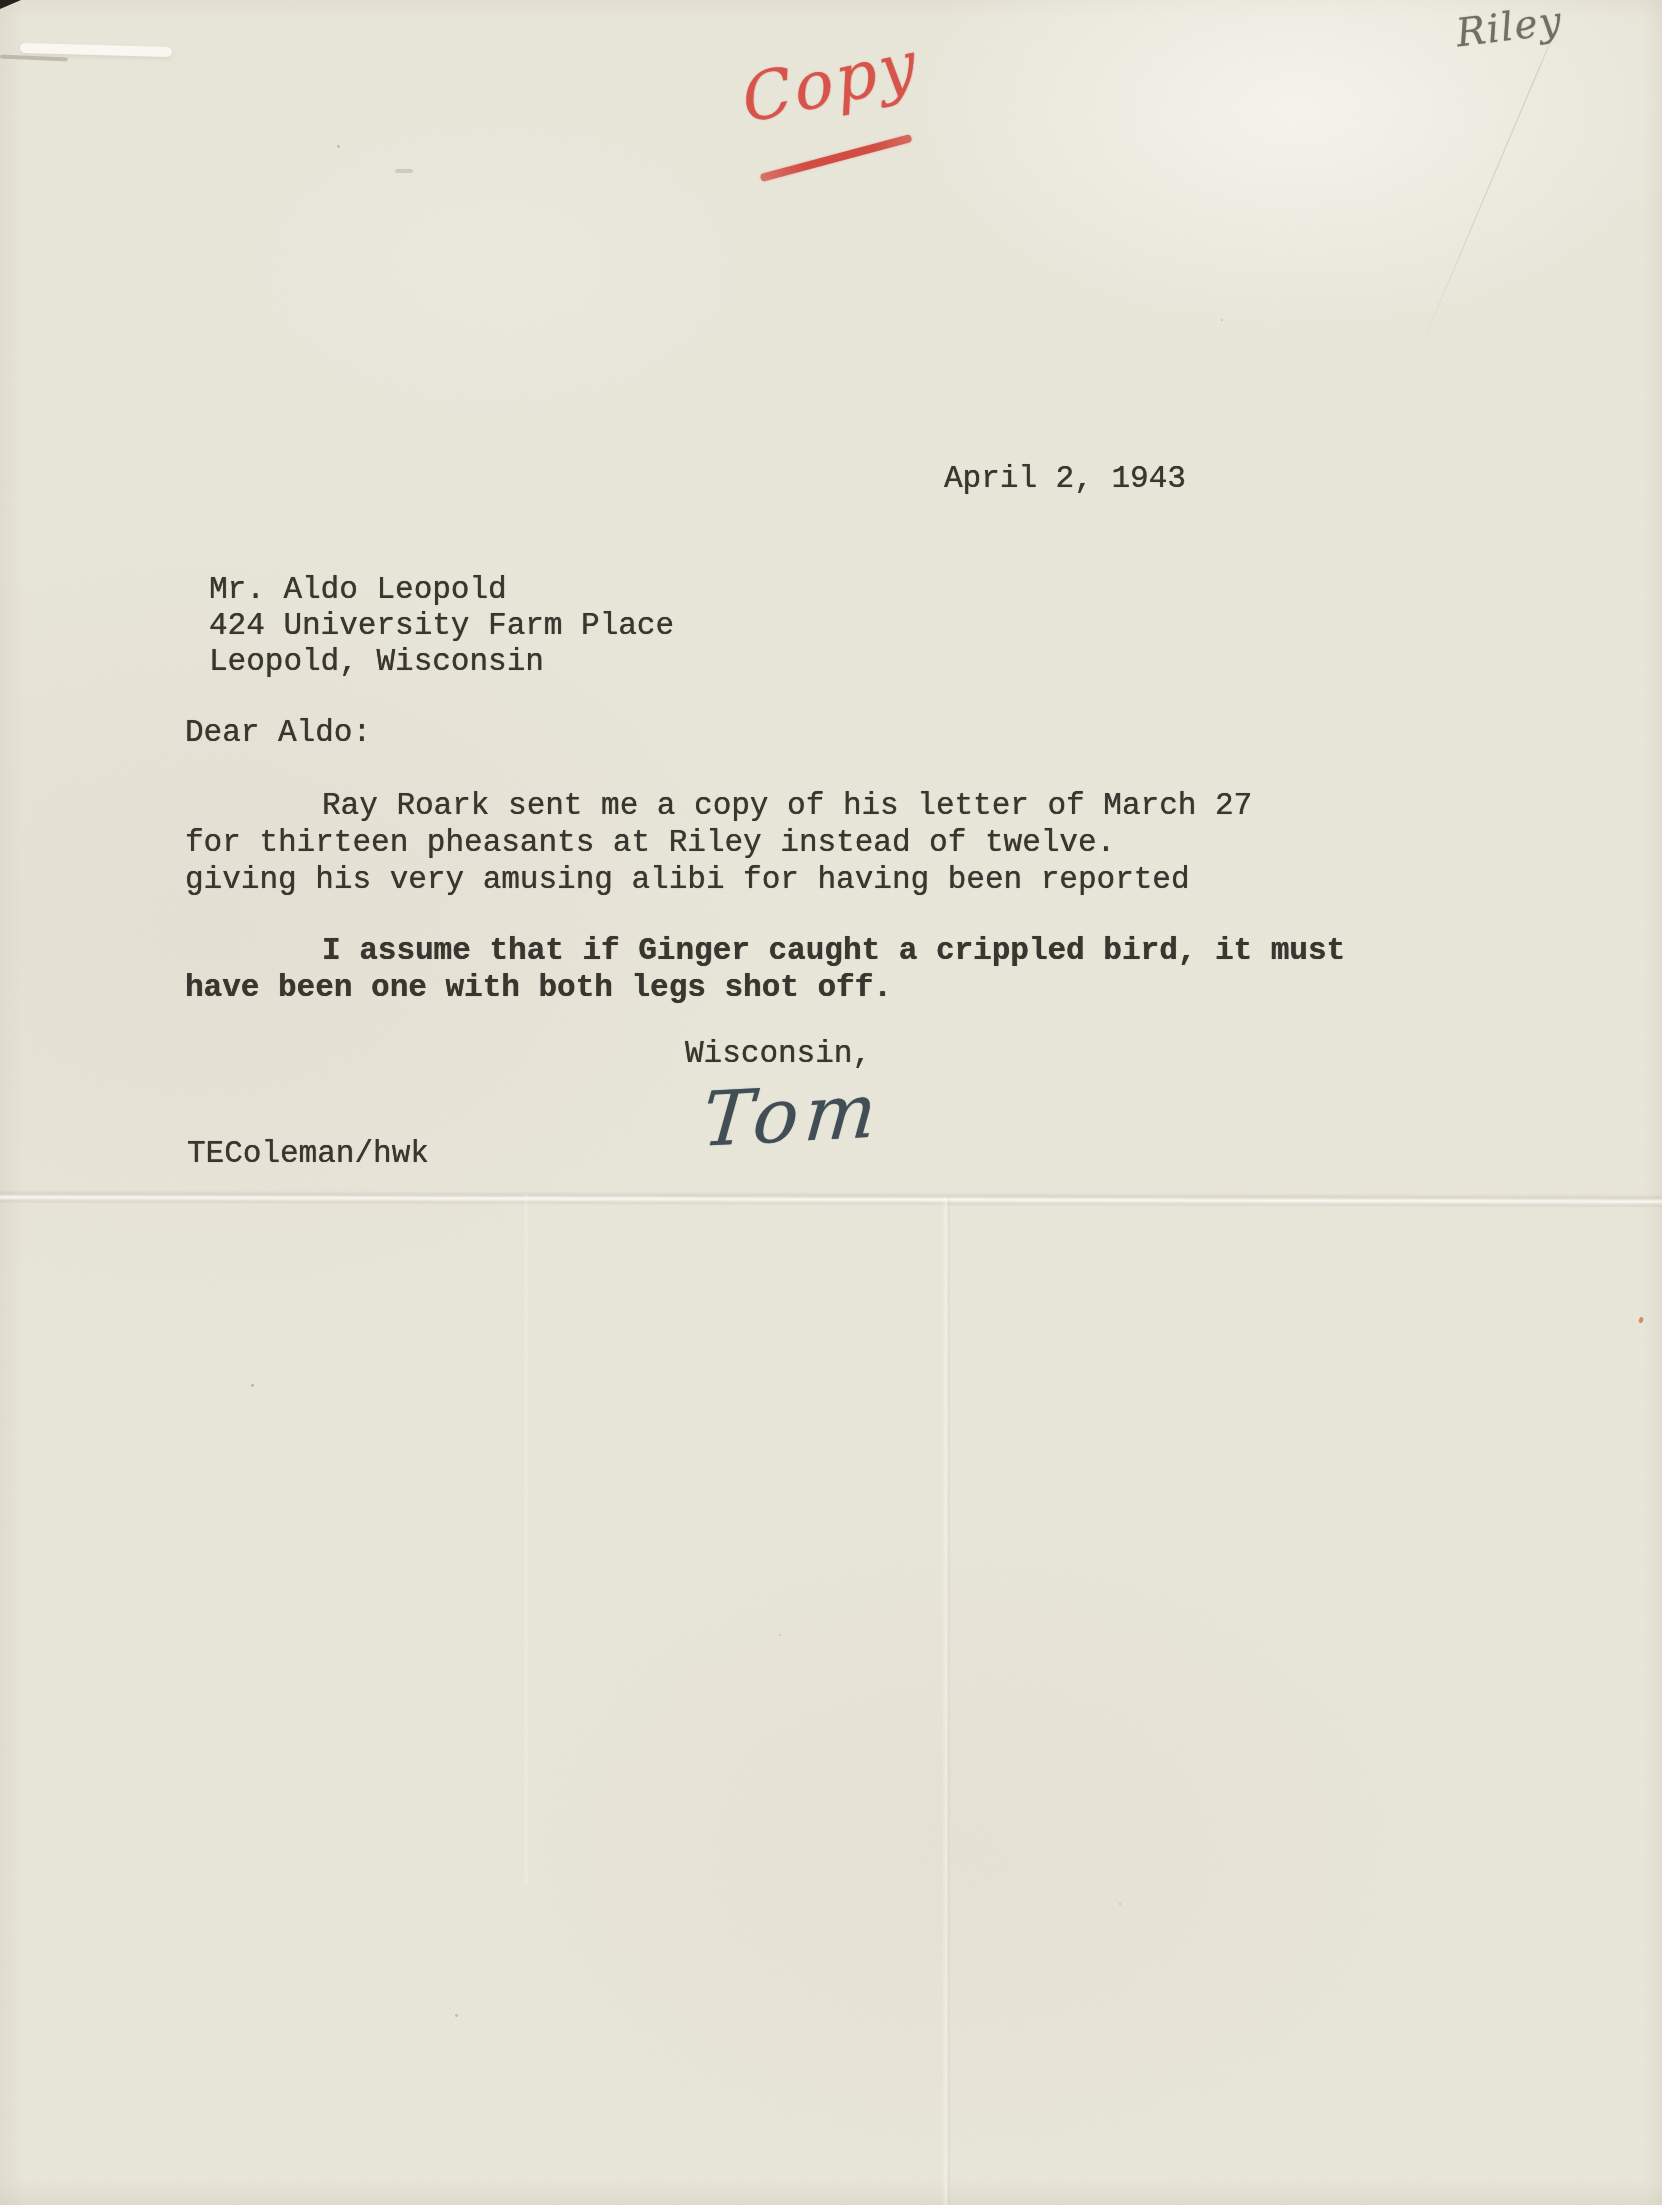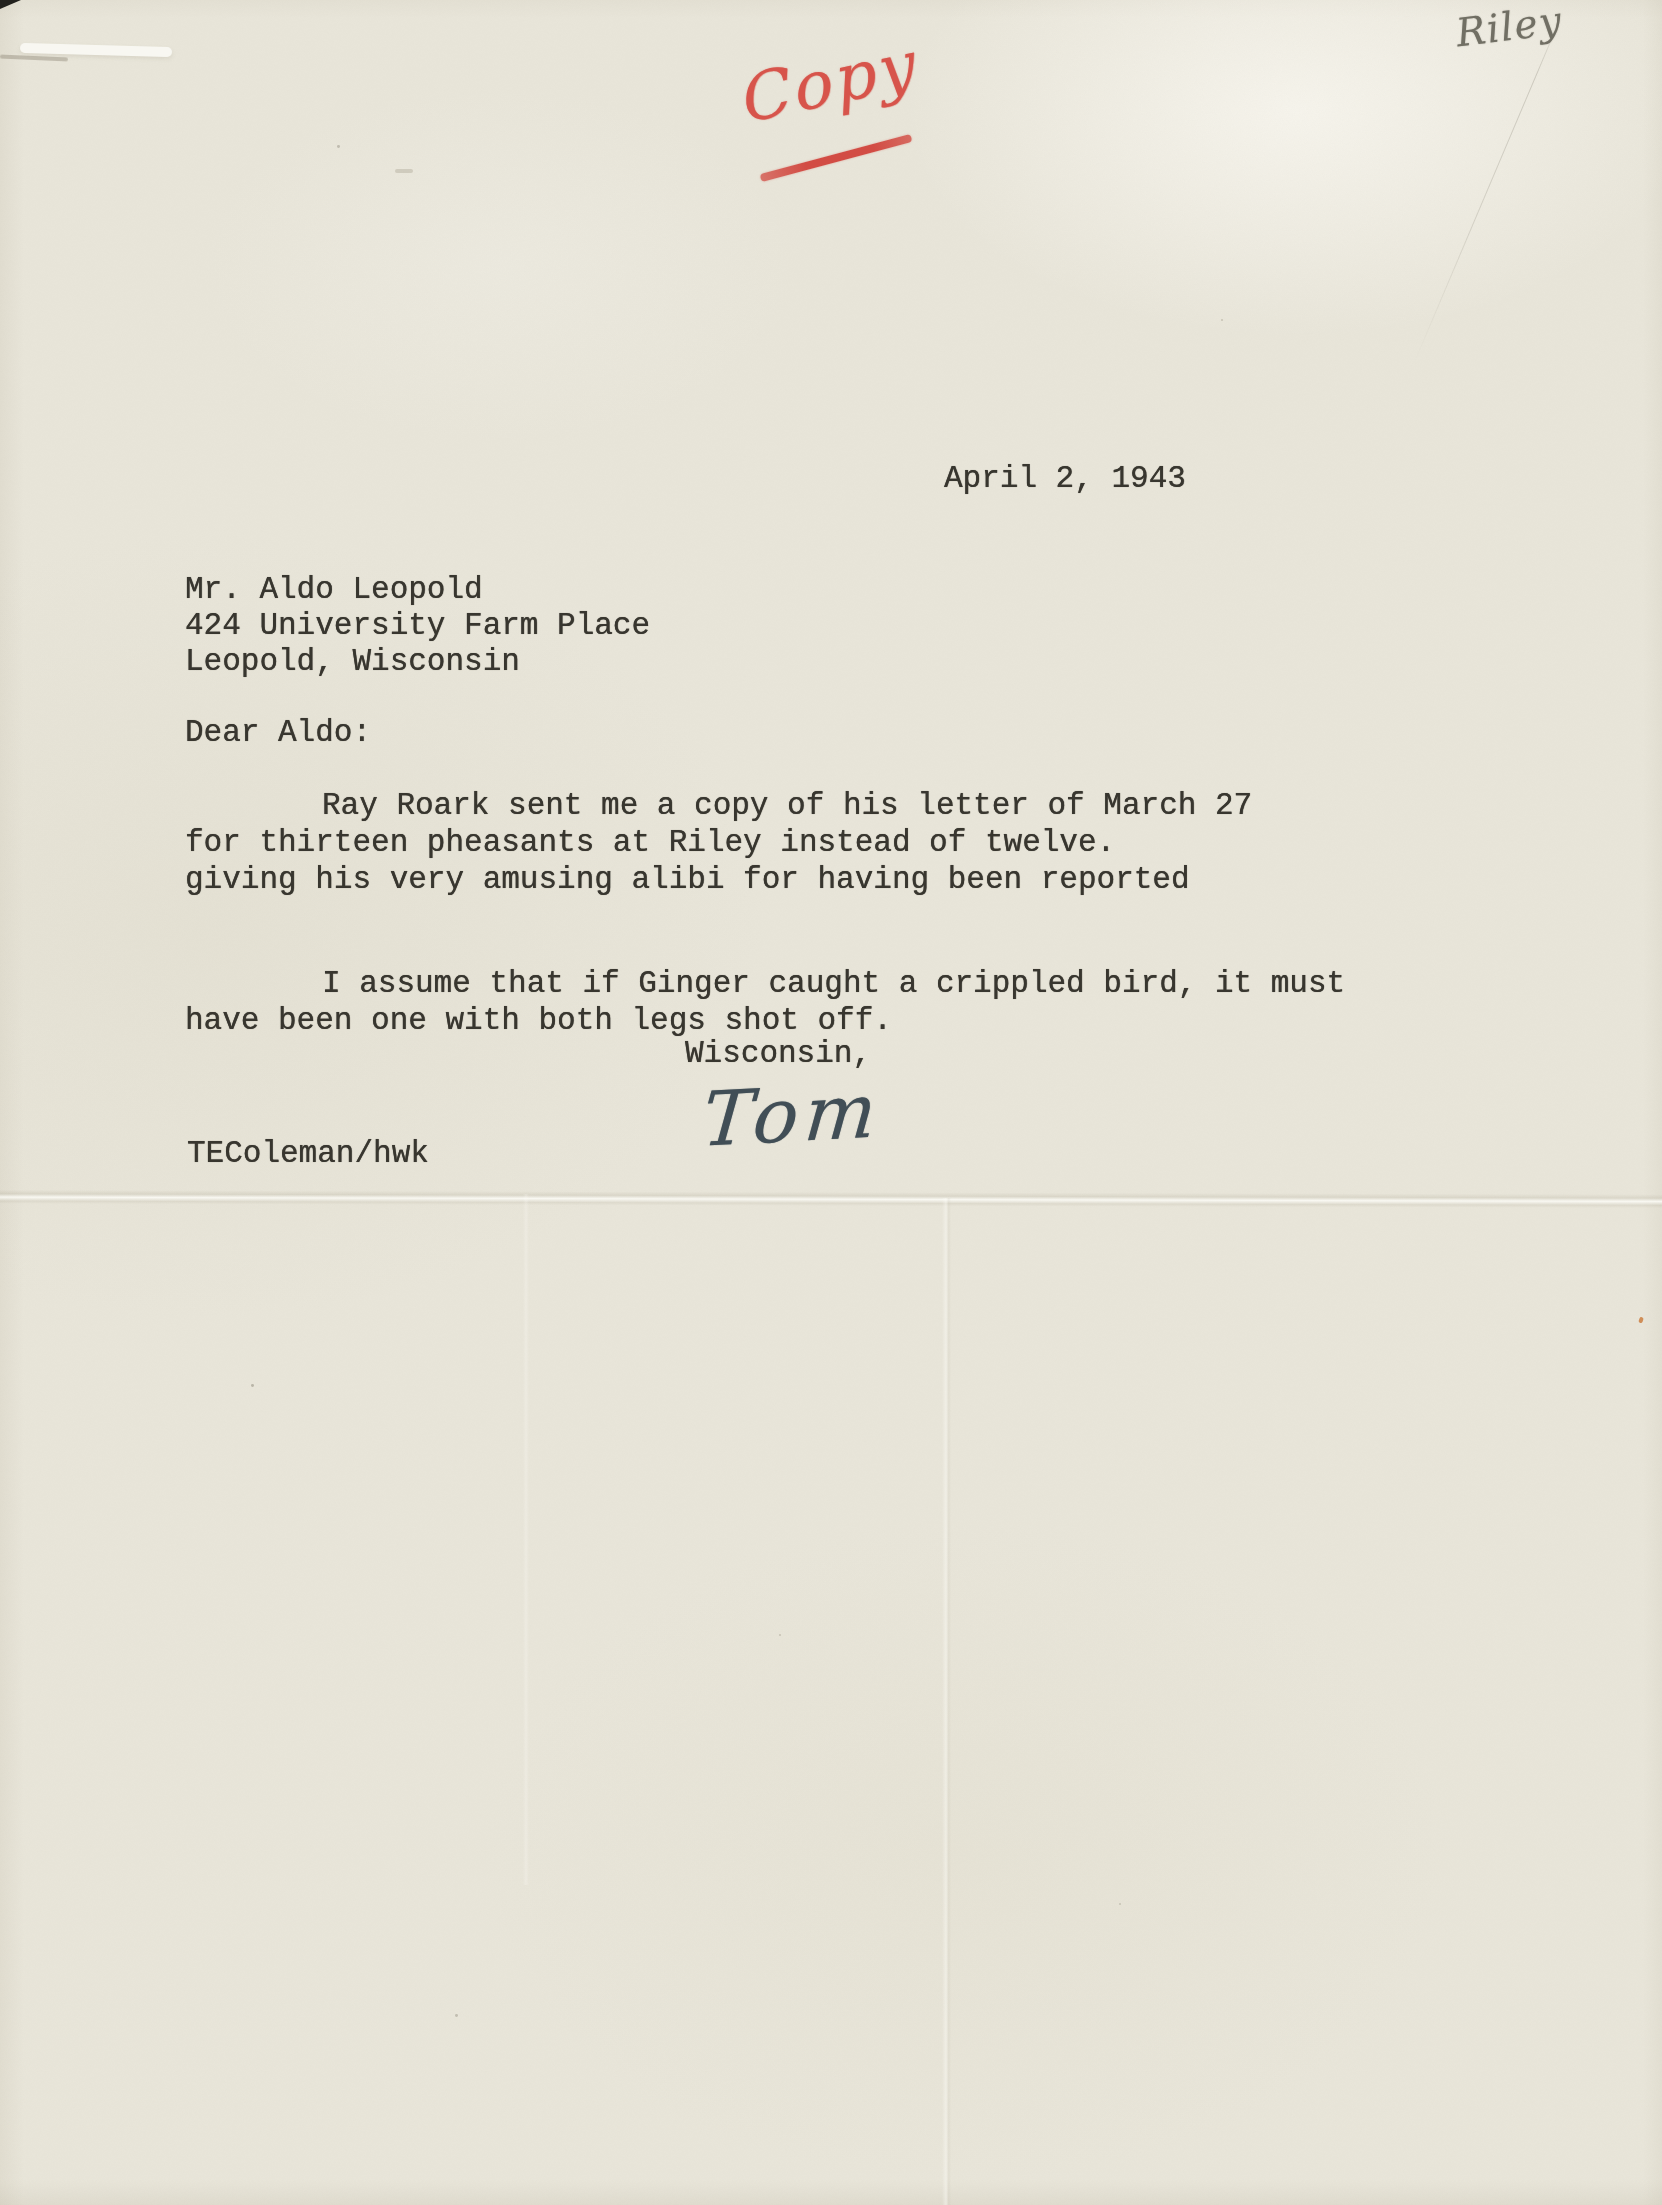--- a/index.html
+++ b/index.html
@@ -22,21 +22,21 @@
   .grain{position:absolute;inset:0;pointer-events:none;}
   .typed{
     position:absolute;
     color:#38362f;
     font-size:31px;
     line-height:37px;
     letter-spacing:0px;
     white-space:nowrap;
     text-shadow:0 0 0.7px rgba(52,50,44,0.85), 0.4px 0.4px 0 rgba(52,50,44,0.30);
   }
-  .addr{line-height:36px;}
+  .addr{line-height:36px;margin-left:24px;}
   .indent{padding-left:137px;}
   .hand{
     position:absolute;
     font-family:"DejaVu Serif","Liberation Serif",serif;
     font-style:italic;
     white-space:nowrap;
   }
   .copy-stamp{
     left:741px;top:44px;
     font-size:65px;
@@ -182,21 +182,21 @@
   </div>
 
   <div class="typed" style="left:185px;top:714px;">Dear Aldo:</div>
 
   <div class="typed" style="left:185px;top:787px;">
     <div class="indent">Ray Roark sent me a copy of his letter of March 27</div>
     <div>for thirteen pheasants at Riley instead of twelve.</div>
     <div>giving his very amusing alibi for having been reported</div>
   </div>
 
-  <div class="typed" style="left:185px;top:965px;">
+  <div class="typed" style="left:185px;top:932px;font-weight:bold;">
     <div class="indent">I assume that if Ginger caught a crippled bird, it must</div>
     <div>have been one with both legs shot off.</div>
   </div>
 
   <div class="typed" style="left:685px;top:1035px;">Wisconsin,</div>
 
   <div class="hand signature">Tom</div>
 
   <div class="typed" style="left:187px;top:1135px;">TEColeman/hwk</div>
 

